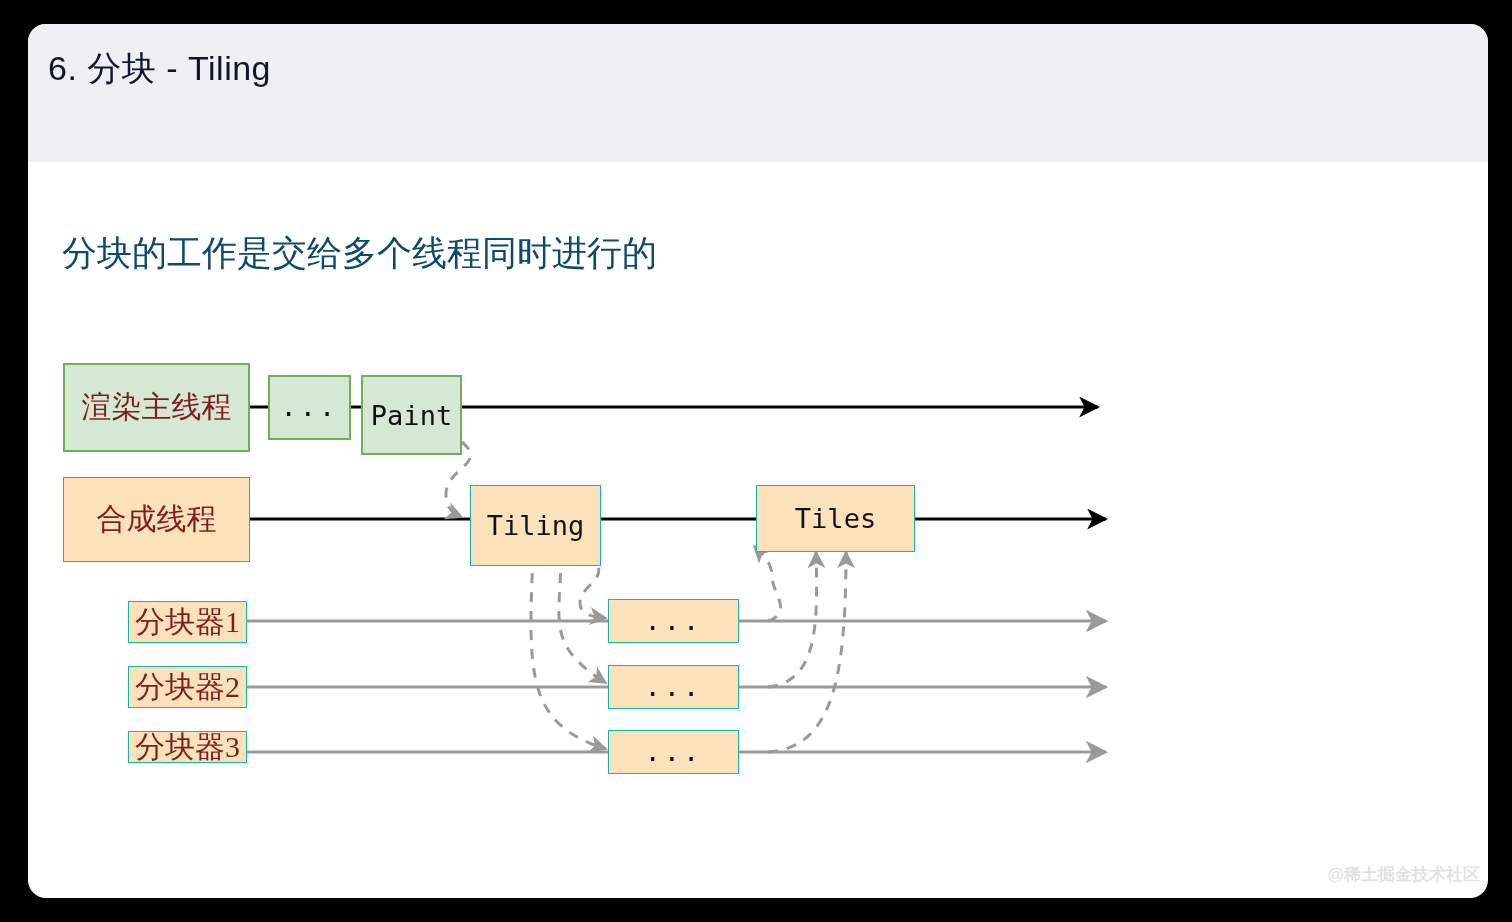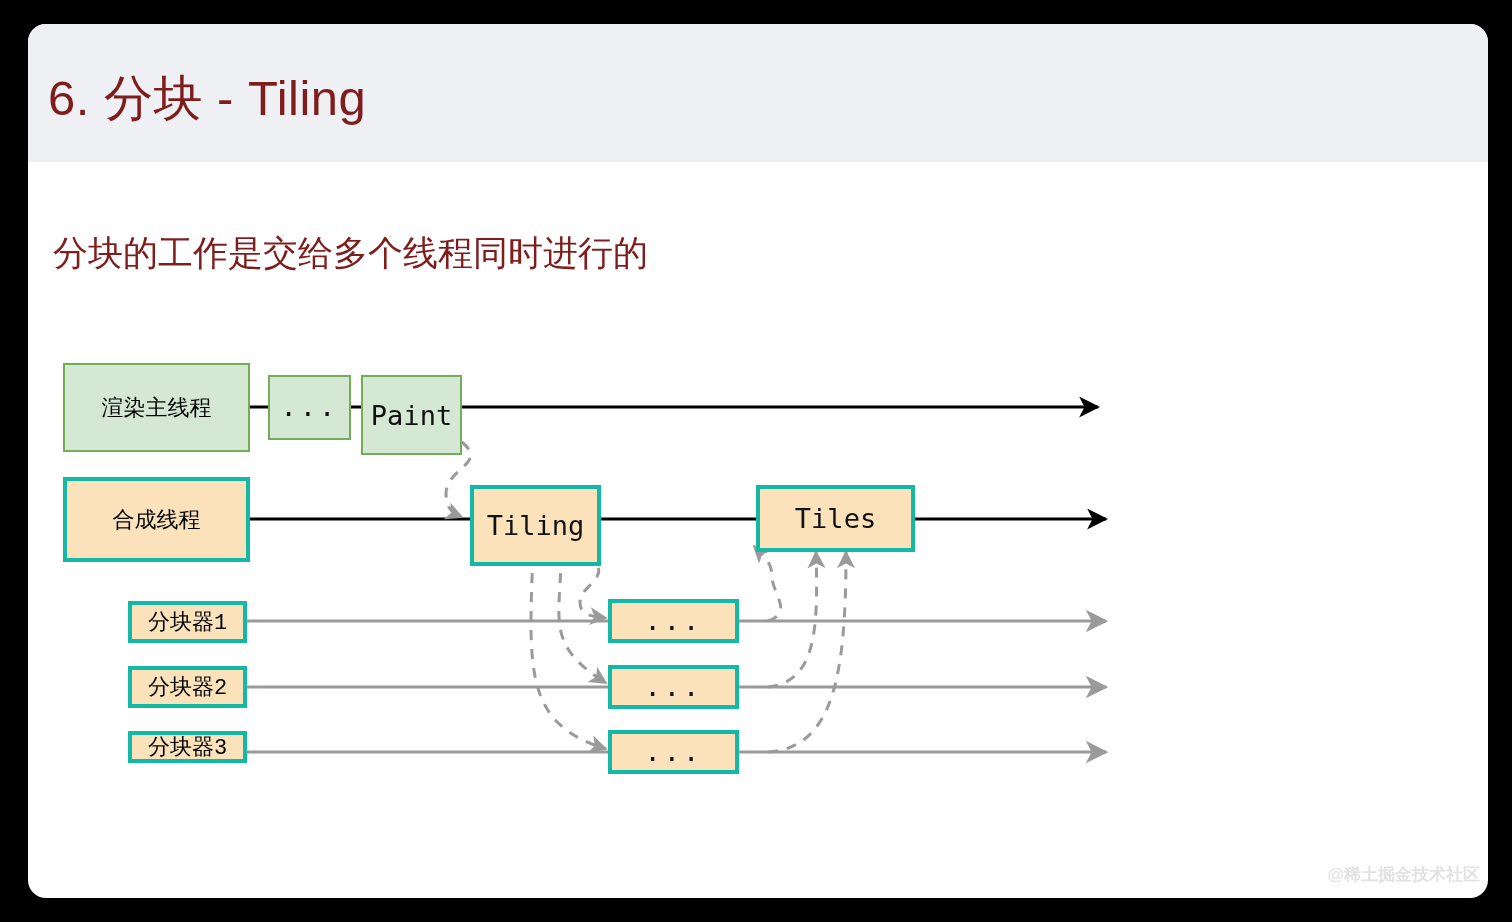--- a/index.html
+++ b/index.html
@@ -28,34 +28,33 @@
     left: 0;
     top: 0;
     width: 1460px;
     height: 138px;
     background: #eef0f4;
   }
   .slide-title {
     position: absolute;
     left: 20px;
     top: 22px;
-    font-size: 49px;
+    font-size: 34px;
     font-weight: 400;
-    color: #7f1d1d;
+    color: #0f172a;
     letter-spacing: 0.5px;
     white-space: nowrap;
-    margin-top: 20px;
   }
   .slide-subtitle {
     position: absolute;
-    left: 25px;
+    left: 34px;
     top: 206px;
     font-size: 35px;
     font-weight: 400;
-    color: #7f1d1d;
+    color: #0c4a6e;
     white-space: nowrap;
   }
   .diagram {
     position: absolute;
     left: 0;
     top: 0;
     width: 1460px;
     height: 874px;
   }
   .diagram svg {
@@ -68,26 +67,26 @@
     align-items: center;
     justify-content: center;
     z-index: 3;
   }
   .node.green {
     background: #d5e8d4;
     border: 2px solid #74ad5a;
   }
   .node.orange {
     background: #fbe2ba;
-    border: 4px solid #14b8a6;
+    border: 1px solid #14b8a6;
   }
   .node .lbl-cn {
-    font-family: Liberation Mono, monospace;
-    font-size: 22px;
-    color: #000000;
+    font-family: Liberation Serif, serif;
+    font-size: 30px;
+    color: #7f1d1d;
     white-space: nowrap;
   }
   .node .lbl-mono {
     font-family: "DejaVu Sans Mono", "Liberation Mono", monospace;
     font-size: 27px;
     color: #111111;
     white-space: nowrap;
     letter-spacing: 0px;
   }
   .node .lbl-dots {

